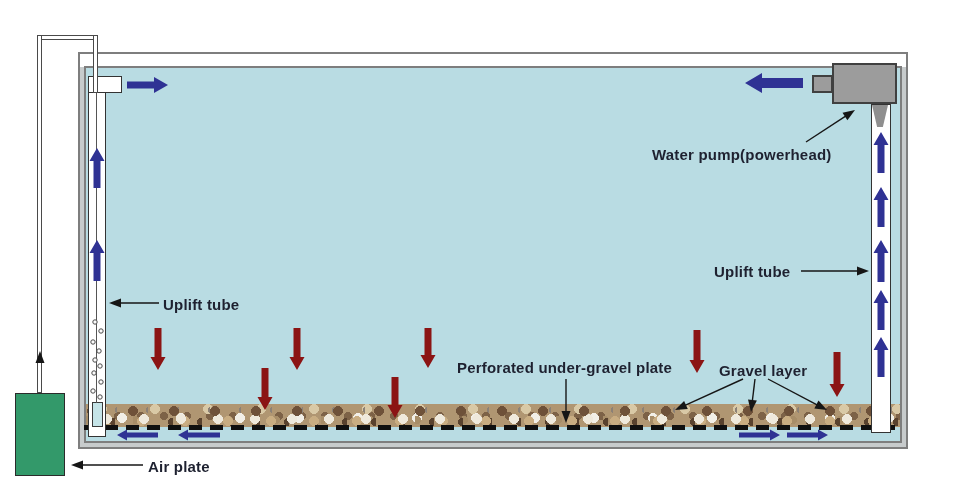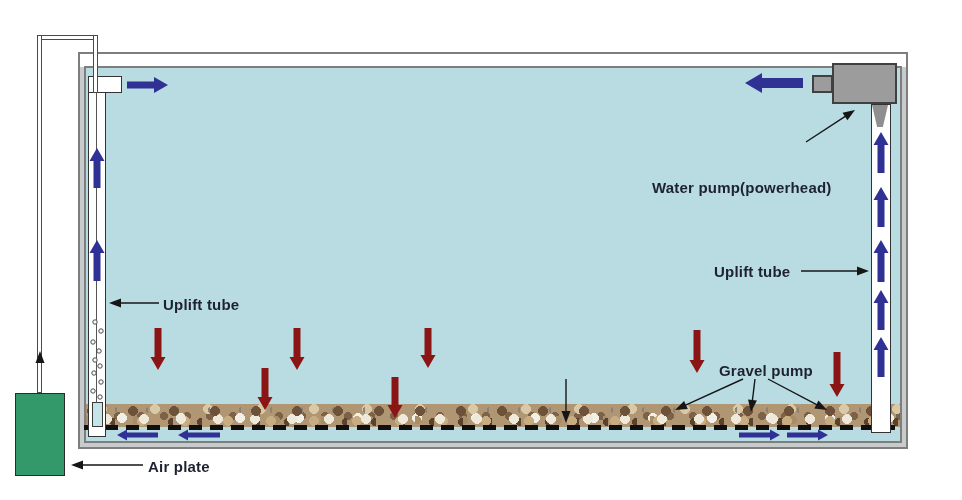--- a/index.html
+++ b/index.html
@@ -43,21 +43,21 @@
   .ph-intake{left:872px;top:105px;width:16px;height:22px;background:#8f8f8f;
              clip-path:polygon(0 0,100% 0,68% 100%,32% 100%);}
   .ph-body{left:832px;top:63px;width:65px;height:41px;background:#9c9c9c;border:2px solid #404040;}
   .ph-nozzle{left:812px;top:75px;width:21px;height:18px;background:#9c9c9c;border:2px solid #404040;}
 
   
   .air-pump-box{left:15px;top:393px;width:50px;height:83px;background:#33996a;border:1.5px solid #2b2b2b;}
 
   
   .lbl{position:absolute;font-size:15px;font-weight:700;color:#1e2130;letter-spacing:.2px;white-space:nowrap;}
-  .lbl-water-pump{left:652px;top:146px;margin-top:33px;}
+  .lbl-water-pump{left:652px;top:146px;}
   .lbl-uplift-right{left:714px;top:263px;}
   .lbl-uplift-left{left:163px;top:296px;}
   .lbl-plate{left:457px;top:359px;}
   .lbl-gravel{left:719px;top:362px;}
   .lbl-air-pump{left:148px;top:458px;}
 
   svg.overlay{position:absolute;left:0;top:0;width:962px;height:500px;pointer-events:none;}
 </style>
 </head>
 <body>
@@ -82,21 +82,22 @@
   <div class="abs right-tube"></div>
   <div class="abs ph-intake"></div>
   <div class="abs ph-body"></div>
   <div class="abs ph-nozzle"></div>
 
   <div class="abs air-pump-box"></div>
 
   <div class="lbl lbl-water-pump">Water pump(powerhead)</div>
   <div class="lbl lbl-uplift-right">Uplift tube</div>
   <div class="lbl lbl-uplift-left">Uplift tube</div>
-  <div class="lbl lbl-gravel">Gravel pump</div>
+  <div class="lbl lbl-plate">Perforated under-gravel plate</div>
+  <div class="lbl lbl-gravel">Gravel layer</div>
   <div class="lbl lbl-air-pump">Air plate</div>
 
   <svg class="overlay" id="overlay" viewBox="0 0 962 500">
       <polygon points="154.5,328.0 154.5,357.0 150.5,357.0 158.0,370.0 165.5,357.0 161.5,357.0 161.5,328.0" fill="#8b1414"></polygon>
       <polygon points="261.5,368.0 261.5,397.0 257.5,397.0 265.0,410.0 272.5,397.0 268.5,397.0 268.5,368.0" fill="#8b1414"></polygon>
       <polygon points="293.5,328.0 293.5,357.0 289.5,357.0 297.0,370.0 304.5,357.0 300.5,357.0 300.5,328.0" fill="#8b1414"></polygon>
       <polygon points="391.5,377.0 391.5,405.0 387.5,405.0 395.0,418.0 402.5,405.0 398.5,405.0 398.5,377.0" fill="#8b1414"></polygon>
       <polygon points="424.5,328.0 424.5,355.0 420.5,355.0 428.0,368.0 435.5,355.0 431.5,355.0 431.5,328.0" fill="#8b1414"></polygon>
       <polygon points="693.5,330.0 693.5,360.0 689.5,360.0 697.0,373.0 704.5,360.0 700.5,360.0 700.5,330.0" fill="#8b1414"></polygon>
       <polygon points="833.5,352.0 833.5,384.0 829.5,384.0 837.0,397.0 844.5,384.0 840.5,384.0 840.5,352.0" fill="#8b1414"></polygon>

